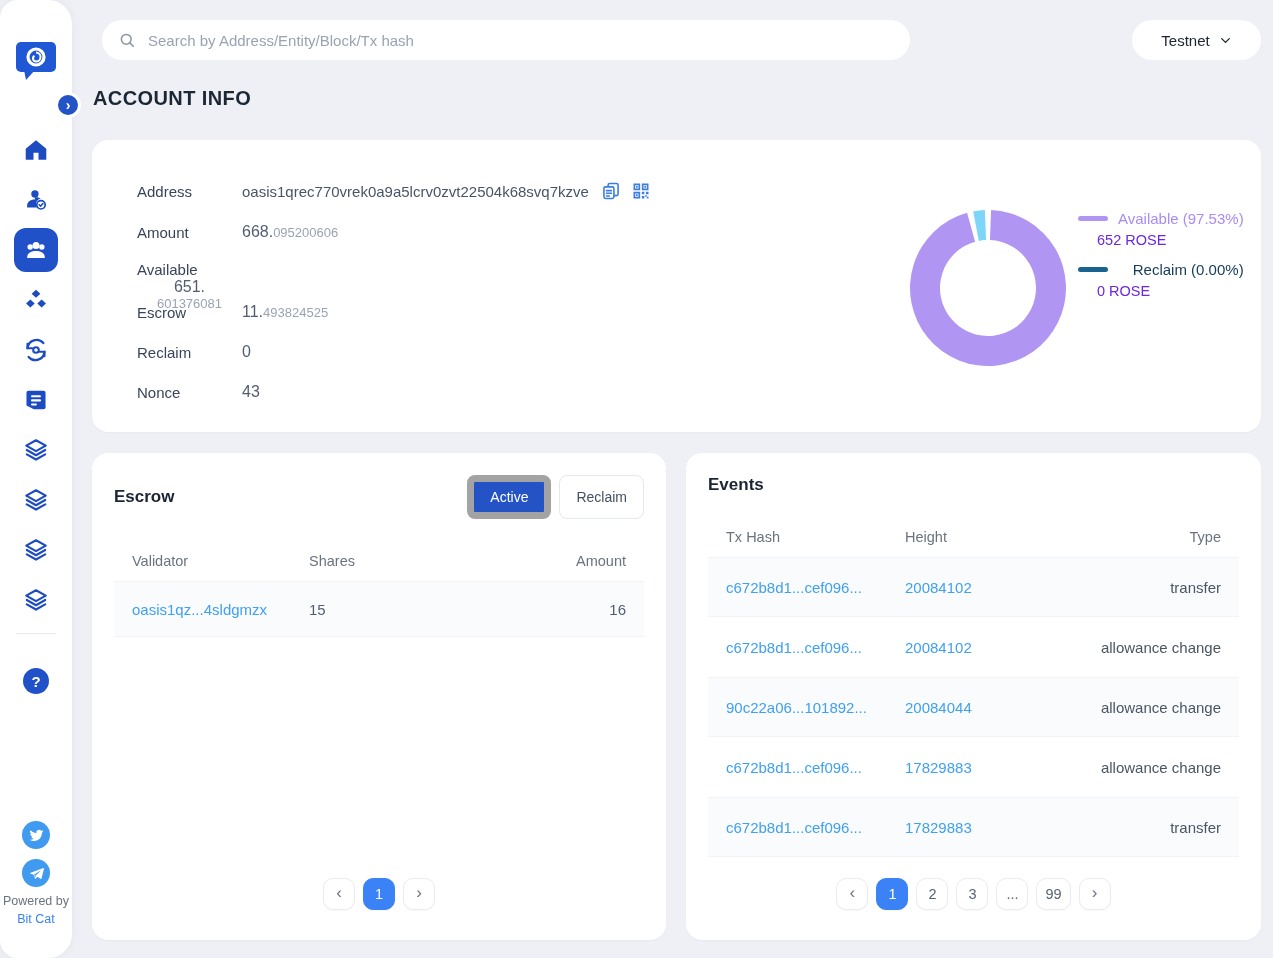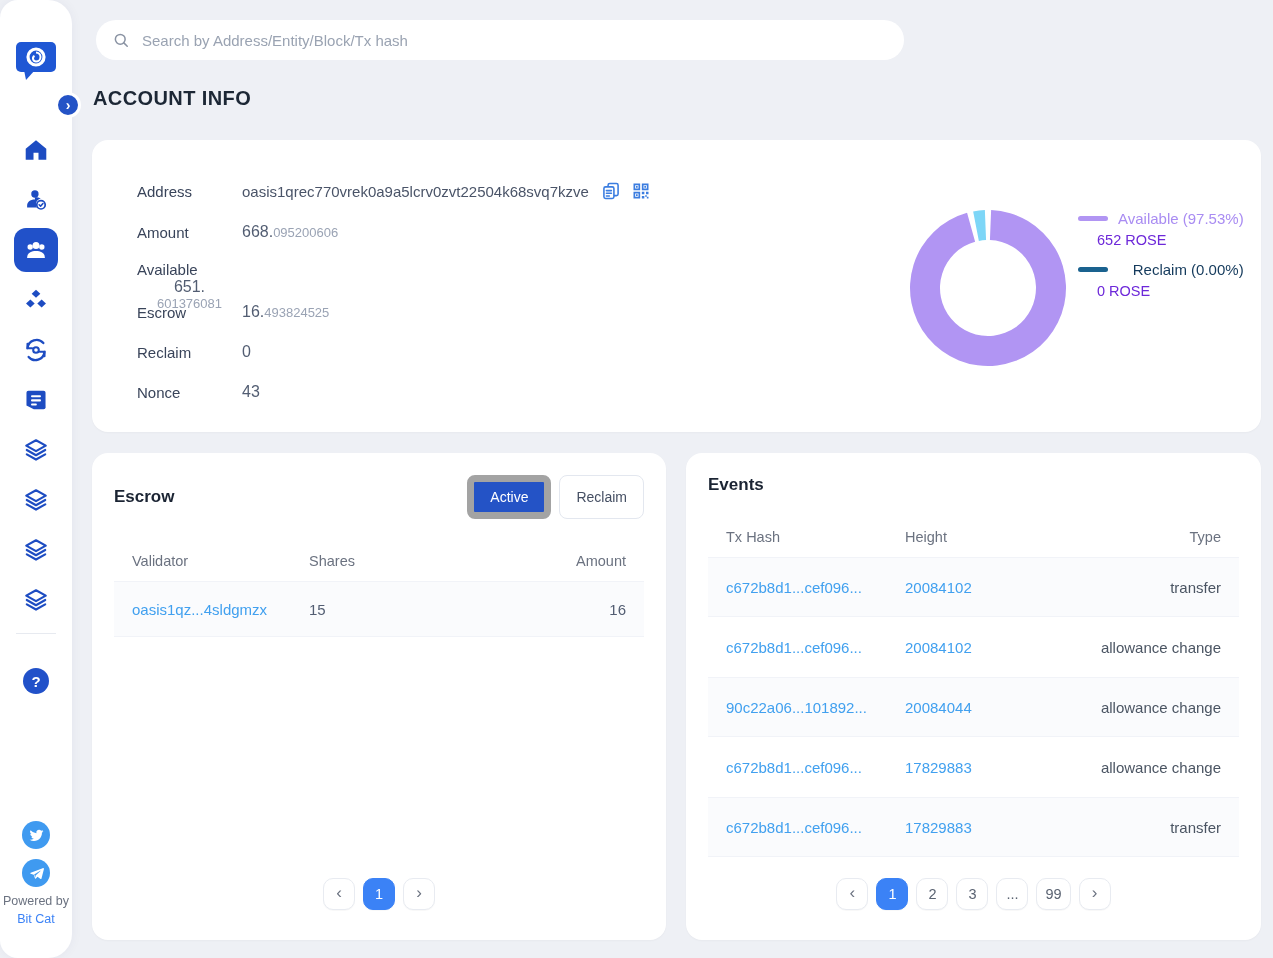--- a/index.html
+++ b/index.html
@@ -42,21 +42,21 @@
     position:absolute; left:22px; width:28px; height:28px; border-radius:50%;
     background:#3f9af0; display:flex; align-items:center; justify-content:center; cursor:pointer;
   }
   .social-btn svg { width:15px; height:15px; fill:#fff; }
   .powered { position:absolute; left:0; width:72px; text-align:center; font-size:12.5px; color:#6b7280; }
   .bitcat { position:absolute; left:0; width:72px; text-align:center; font-size:12.5px; color:#3b82f6; font-weight:500; cursor:pointer; }
 
   
   .main { position:absolute; left:92px; top:0; width:1169px; height:958px; }
   .searchbar {
-    position:absolute; left:4px; top:20px; width:808px; height:40px;
+    position:absolute; left:10px; top:20px; width:808px; height:40px;
     background:#fff; border-radius:20px; display:flex; align-items:center; padding:16px 16px;
   }
   .searchbar svg { width:18px; height:18px; margin-right:12px; flex:0 0 auto; }
   .searchbar input {
     border:none; outline:none; background:transparent; flex:1;
     font-family:"Liberation Sans",sans-serif; font-size:15px; color:#374151;
   }
   .searchbar input::placeholder { color:#9aa3b2; }
   .net-select {
     position:absolute; left:1040px; top:20px; width:129px; height:40px;
@@ -225,20 +225,26 @@
 <div class="main">
 
   <div class="searchbar">
     <svg viewBox="0 0 24 24" fill="none" stroke="#8a93a3" stroke-width="2" stroke-linecap="round">
       <circle cx="11" cy="11" r="6.5"></circle>
         <path d="M15.8 15.8 L20.3 20.3"></path>
     </svg>
     <input type="text" placeholder="Search by Address/Entity/Block/Tx hash" style="">
   </div>
 
+  <div class="net-select">
+    <span>Testnet</span>
+    <svg width="13" height="13" viewBox="0 0 24 24" fill="none" stroke="#1b2430" stroke-width="2.4" stroke-linecap="round" stroke-linejoin="round">
+        <path d="M5 8.5 L12 15.5 L19 8.5"></path>
+      </svg>
+  </div>
 
   <div class="page-title">ACCOUNT INFO</div>
 
   <div class="card acct-card">
     <div id="account-fields">
         <div class="field-row" style="top: 40px;">
           <span class="field-label">Address</span>
           <span class="addr-value">oasis1qrec770vrek0a9a5lcrv0zvt22504k68svq7kzve</span>
           <span class="val-icons">
             <svg viewBox="0 0 24 24" fill="none" stroke="#3b7de0" stroke-width="1.9" stroke-linejoin="round">
@@ -256,21 +262,21 @@
           <span class="num-int">668.</span>
           <span class="num-dec">095200606</span>
         </div>
         <div class="field-row" style="top: 121px; flex-direction: column;">
           <span class="field-label">Available</span>
           <span class="num-int">651.</span>
           <span class="num-dec">601376081</span>
         </div>
         <div class="field-row" style="top: 161px;">
           <span class="field-label">Escrow</span>
-          <span class="num-int">16.</span>
+          <span class="num-int">11.</span>
           <span class="num-dec">493824525</span>
         </div>
         <div class="field-row" style="top: 201px;">
           <span class="field-label">Reclaim</span>
           <span class="num-int">0</span>
         </div>
         <div class="field-row" style="top: 241px;">
           <span class="field-label">Nonce</span>
           <span class="num-int">43</span>
         </div>

